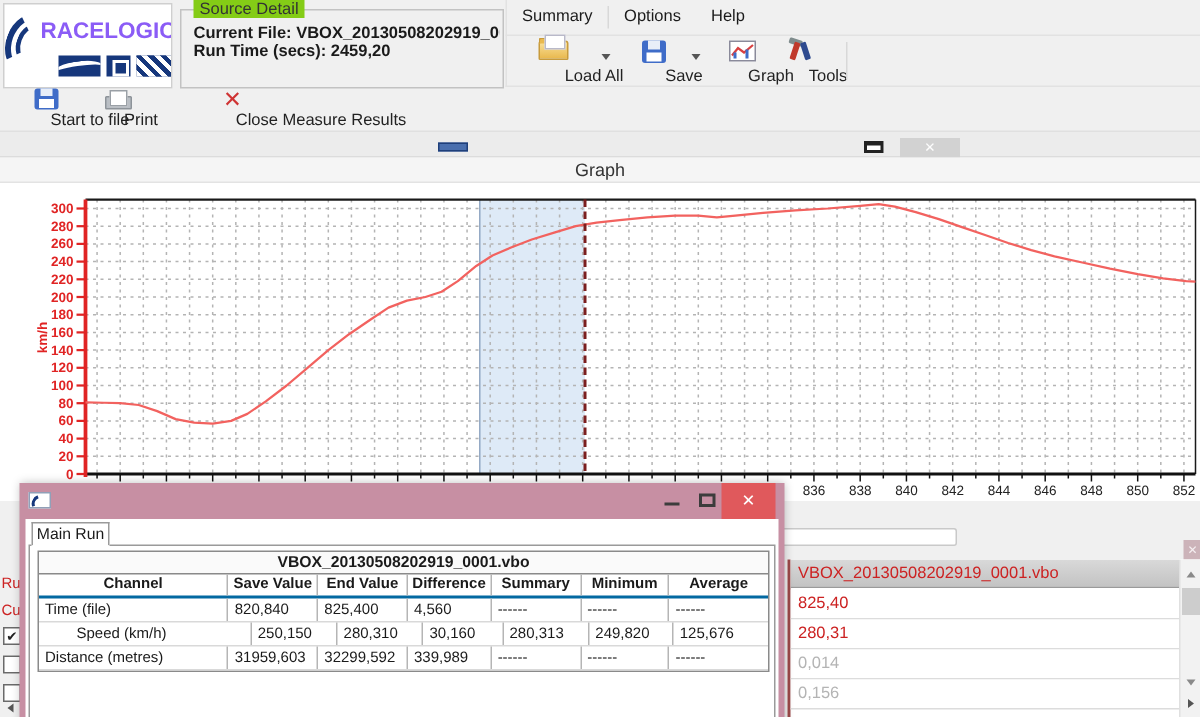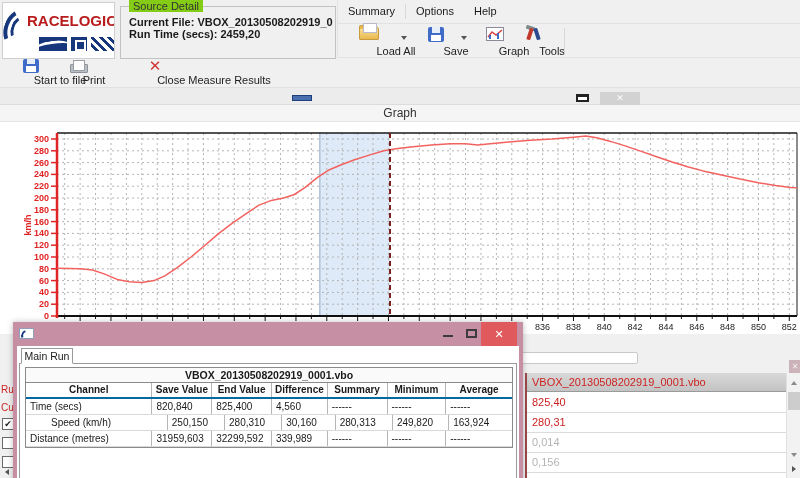--- a/index.html
+++ b/index.html
@@ -7,21 +7,21 @@
   .app {
     position:relative; width:800px; height:478px; overflow:hidden;
     background:#f0f0f0; font-family:"Liberation Sans","DejaVu Sans",sans-serif;
     font-size:11px; color:#1a1a1a;
   }
   
   .logo-box { position:absolute; left:2px; top:2px; width:113px; height:57px; background:#fff; border:1px solid #cfcfcf; overflow:hidden; }
   .arc { position:absolute; border:4px solid transparent; border-left-color:#16377c; border-radius:50%; }
   .arc1 { width:30px; height:40px; left:1px; top:6px; transform:rotate(20deg); }
   .arc2 { width:18px; height:26px; left:8px; top:13px; transform:rotate(20deg); border-width:3px; border-left-color:#16377c; }
-  .logo-text { position:absolute; left:24px; top:9px; font-size:15px; font-weight:800; letter-spacing:0px; color:#b91c1c; }
+  .logo-text { position:absolute; left:24px; top:9px; font-size:15px; font-weight:800; letter-spacing:0px; color:#8b5cf6; }
   .badge { position:absolute; top:34px; height:14px; background:#16377c; }
   .badge1 { left:36px; width:28px; overflow:hidden; }
   .badge1:before { content:""; position:absolute; left:-4px; top:4px; width:34px; height:8px; border-top:3px solid #fff; border-radius:50%; transform:rotate(-8deg); }
   .badge2 { left:68px; width:16px; }
   .badge2:before { content:""; position:absolute; left:4px; top:3px; width:7px; height:7px; border:2px solid #fff; }
   .badge3 { left:88px; width:24px; background-color:#16377c; background-image:repeating-linear-gradient(45deg,#ffffff 0 3px,#16377c 3px 6px); }
   .src-detail { position:absolute; left:120px; top:6px; width:216px; height:53px; border:1px solid #c2c2c2; }
   .src-legend { position:absolute; left:8px; top:-7px; background:#84cc16; padding:0 4px; color:#333; font-size:11px; }
   .src-line { position:absolute; left:8px; white-space:nowrap; overflow:hidden; width:204px; font-weight:bold; font-size:11px; }
   .src-line.l1 { top:9px; } .src-line.l2 { top:21px; }
@@ -417,36 +417,36 @@
               <div class="cell" style="width: 127px;">Channel</div>
               <div class="cell" style="width: 60px;">Save Value</div>
               <div class="cell" style="width: 60px;">End Value</div>
               <div class="cell" style="width: 56px;">Difference</div>
               <div class="cell" style="width: 60px;">Summary</div>
               <div class="cell" style="width: 59px;">Minimum</div>
               <div class="cell" style="width: 66px;">Average</div>
             </div>
           <div id="tbl-body">
               <div class="tbl-row data">
-                <div class="cell" style="width: 127px;">Time (secs)</div>
+                <div class="cell" style="width: 127px;">Time (file)</div>
                 <div class="cell" style="width: 60px;">820,840</div>
                 <div class="cell" style="width: 60px;">825,400</div>
                 <div class="cell" style="width: 56px;">4,560</div>
                 <div class="cell" style="width: 60px;">------</div>
                 <div class="cell" style="width: 59px;">------</div>
                 <div class="cell" style="width: 66px;">------</div>
               </div>
               <div class="tbl-row data">
                 <div class="cell" style="width: 127px; margin-left: 21px;">Speed (km/h)</div>
                 <div class="cell" style="width: 60px;">250,150</div>
                 <div class="cell" style="width: 60px;">280,310</div>
                 <div class="cell" style="width: 56px;">30,160</div>
                 <div class="cell" style="width: 60px;">280,313</div>
                 <div class="cell" style="width: 59px;">249,820</div>
-                <div class="cell" style="width: 66px;">163,924</div>
+                <div class="cell" style="width: 66px;">125,676</div>
               </div>
               <div class="tbl-row data">
                 <div class="cell" style="width: 127px;">Distance (metres)</div>
                 <div class="cell" style="width: 60px;">31959,603</div>
                 <div class="cell" style="width: 60px;">32299,592</div>
                 <div class="cell" style="width: 56px;">339,989</div>
                 <div class="cell" style="width: 60px;">------</div>
                 <div class="cell" style="width: 59px;">------</div>
                 <div class="cell" style="width: 66px;">------</div>
               </div>

